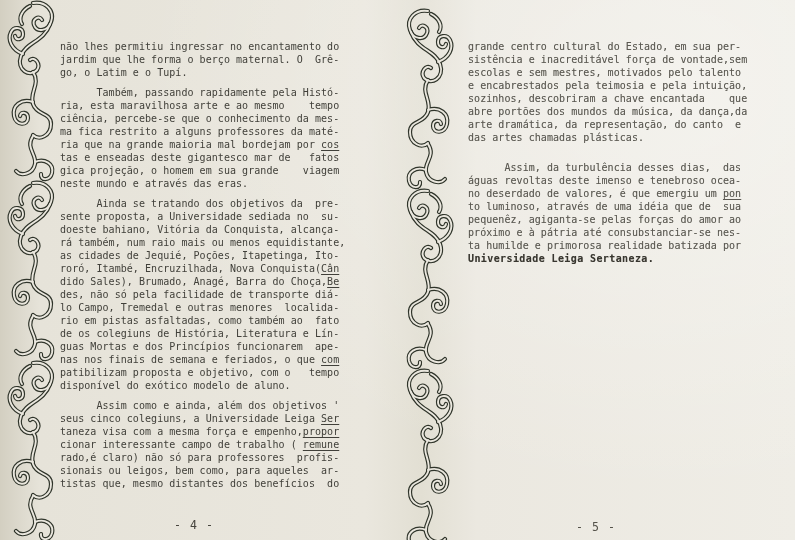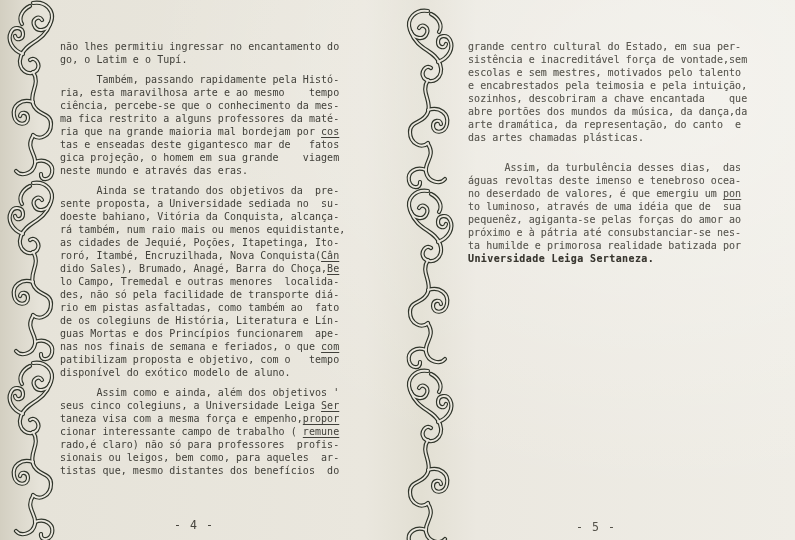--- a/index.html
+++ b/index.html
@@ -76,42 +76,43 @@
 
   <svg class="ornament ornament--center" viewBox="0 0 58 540" aria-hidden="true">
     <use href="#band" y="8"></use>
     <use href="#band" y="188"></use>
     <use href="#band" y="368"></use>
   </svg>
 
   <div class="textblock textblock--left">
       <div class="para">
         <div class="line">não lhes permitiu ingressar no encantamento do</div>
+        <div class="line">jardim que lhe forma o berço maternal. O  Grê-</div>
         <div class="line">go, o Latim e o Tupí.</div>
       </div>
       <div class="para">
         <div class="line">      Também, passando rapidamente pela Histó-</div>
         <div class="line">ria, esta maravilhosa arte e ao mesmo    tempo</div>
         <div class="line">ciência, percebe-se que o conhecimento da mes-</div>
         <div class="line">ma fica restrito a alguns professores da maté-</div>
         <div class="line">ria que na grande maioria mal bordejam por <span class="u">cos</span></div>
         <div class="line">tas e enseadas deste gigantesco mar de   fatos</div>
         <div class="line">gica projeção, o homem em sua grande    viagem</div>
         <div class="line">neste mundo e através das eras.</div>
       </div>
       <div class="para">
         <div class="line">      Ainda se tratando dos objetivos da  pre-</div>
         <div class="line">sente proposta, a Universidade sediada no  su-</div>
         <div class="line">doeste bahiano, Vitória da Conquista, alcança-</div>
         <div class="line">rá também, num raio mais ou menos equidistante,</div>
         <div class="line">as cidades de Jequié, Poções, Itapetinga, Ito-</div>
         <div class="line">roró, Itambé, Encruzilhada, Nova Conquista(<span class="u">Cân</span></div>
         <div class="line">dido Sales), Brumado, Anagé, Barra do Choça,<span class="u">Be</span></div>
+        <div class="line">des, não só pela facilidade de transporte diá-</div>
         <div class="line">lo Campo, Tremedal e outras menores  localida-</div>
-        <div class="line">des, não só pela facilidade de transporte diá-</div>
         <div class="line">rio em pistas asfaltadas, como também ao  fato</div>
         <div class="line">de os colegiuns de História, Literatura e Lín-</div>
         <div class="line">guas Mortas e dos Princípios funcionarem  ape-</div>
         <div class="line">nas nos finais de semana e feriados, o que <span class="u">com</span></div>
         <div class="line">patibilizam proposta e objetivo, com o   tempo</div>
         <div class="line">disponível do exótico modelo de aluno.</div>
       </div>
       <div class="para">
         <div class="line">      Assim como e ainda, além dos objetivos '</div>
         <div class="line">seus cinco colegiuns, a Universidade Leiga <span class="u">Ser</span></div>

